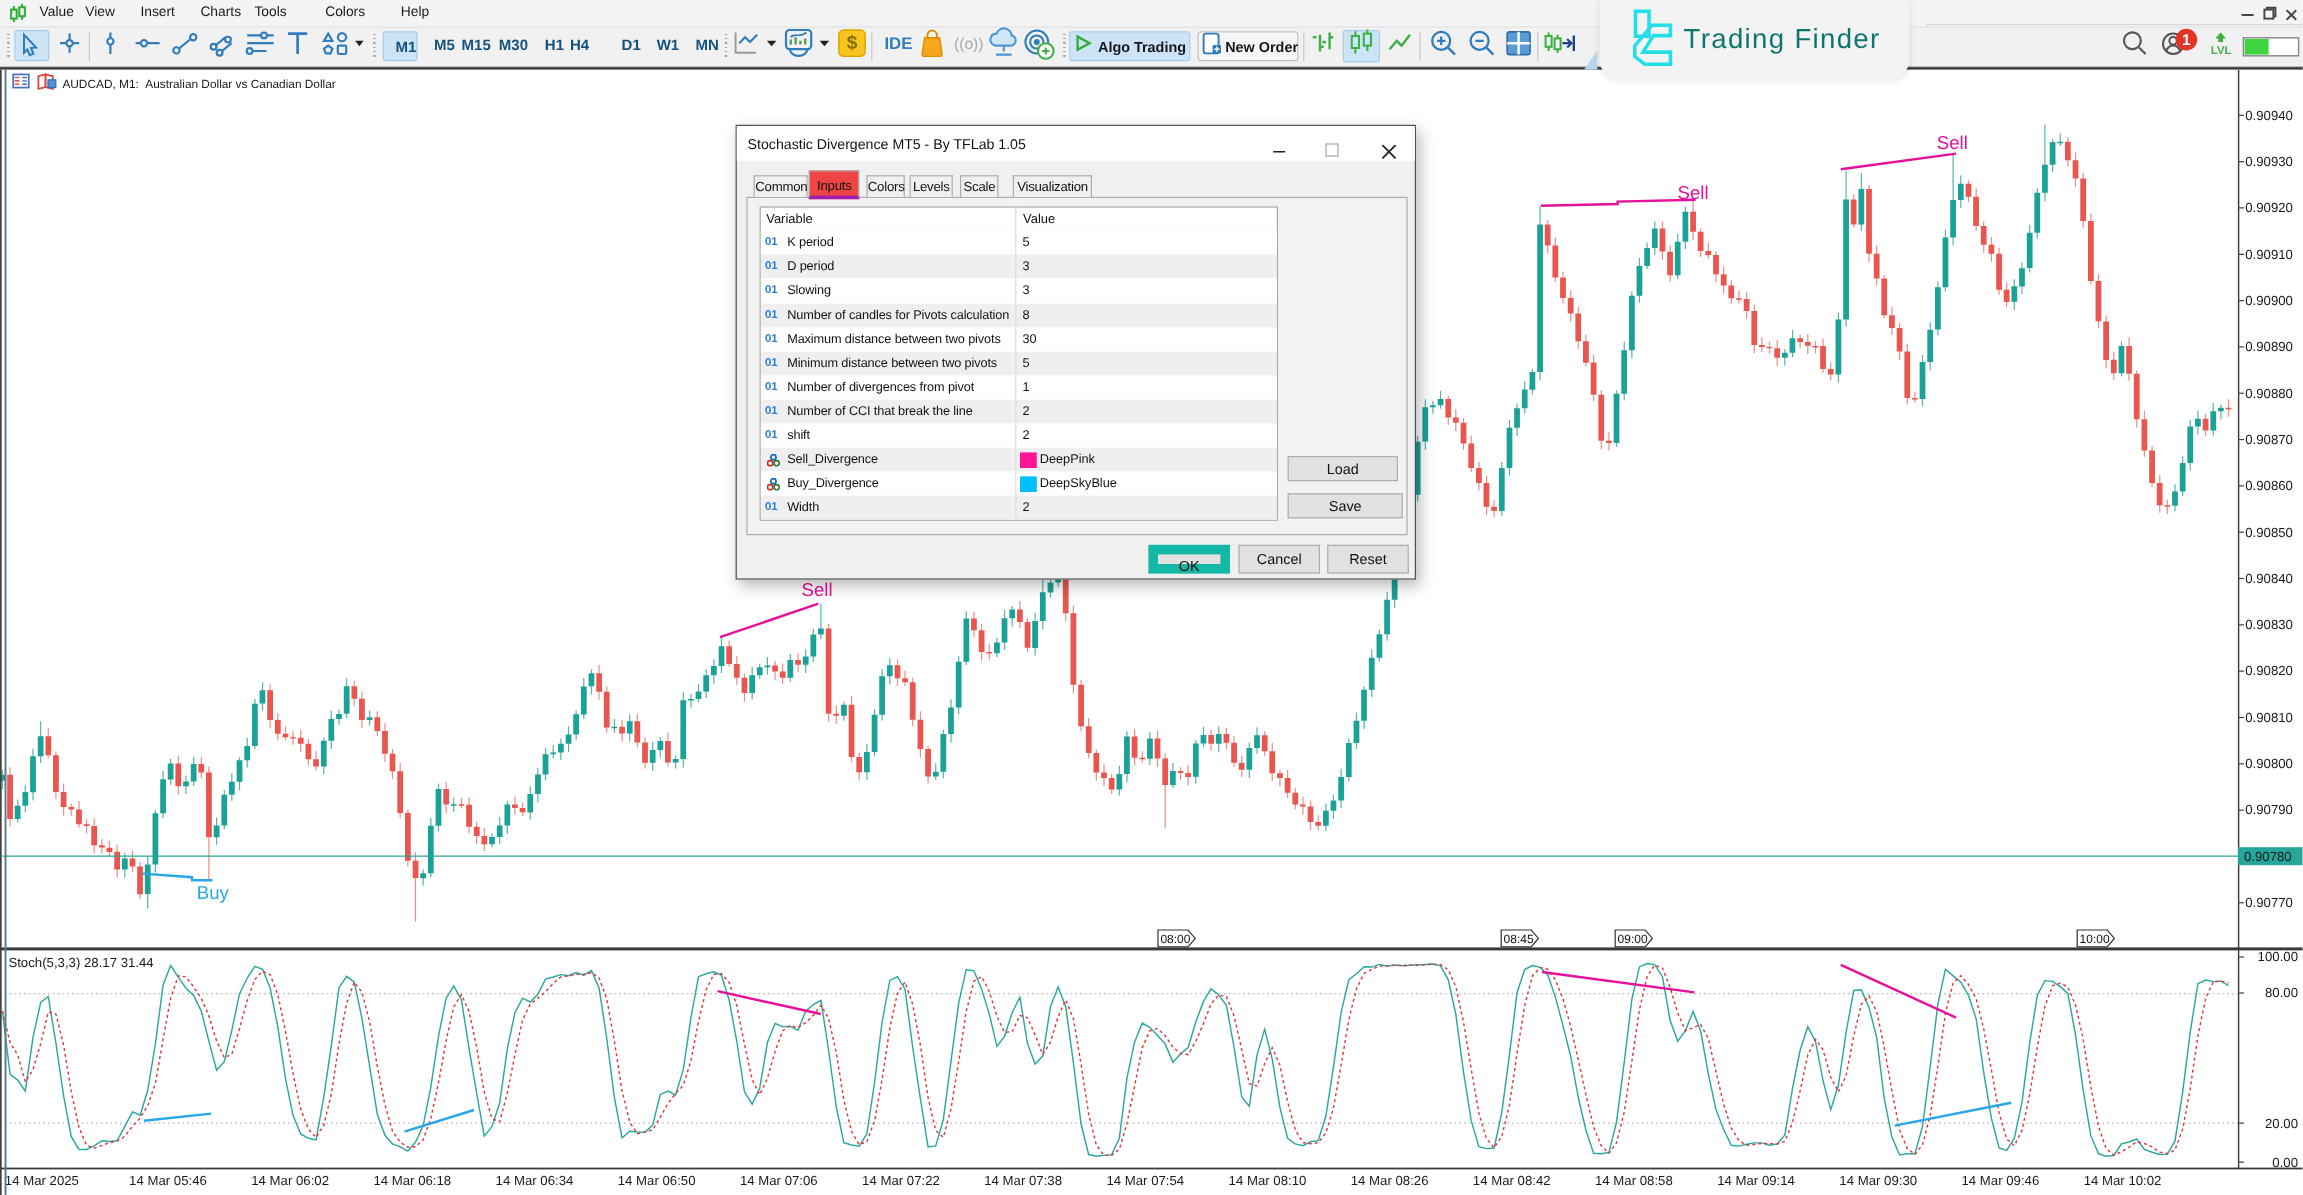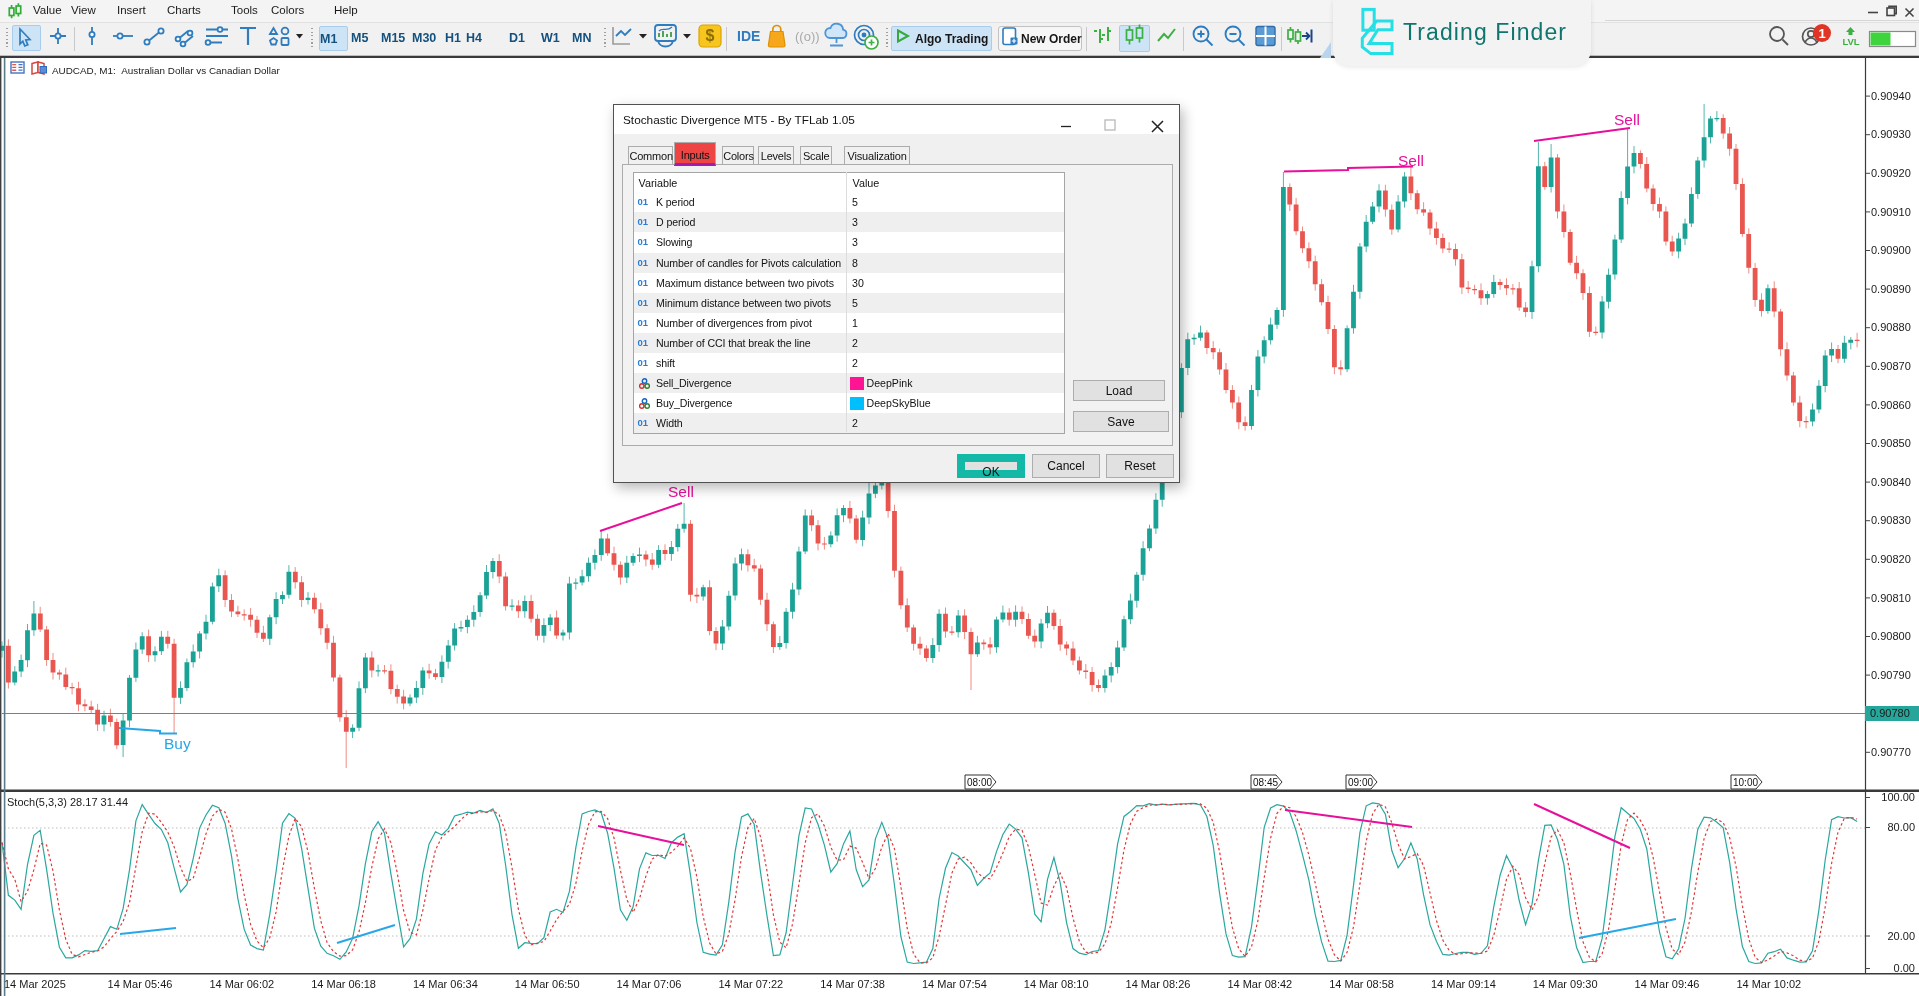--- a/index.html
+++ b/index.html
@@ -3,21 +3,21 @@
 *{margin:0;padding:0;box-sizing:border-box}
 html,body{width:1919px;height:996px;overflow:hidden;font-family:"Liberation Sans",sans-serif;background:#fff}
 #root{position:relative;width:1919px;height:996px}
 #menubar{position:absolute;left:0;top:0;width:1919px;height:22px;background:#f4f4f4}
 .mi{position:absolute;top:3.5px;font-size:11.5px;color:#1a1a1a}
 #toolbar{position:absolute;left:0;top:22px;width:1919px;height:34px;background:#f1f1f1;border-top:1px solid #e2e2e2}
 #tbborder{position:absolute;left:0;top:55px;width:1919px;height:3px;background:#3a3a3a;border-top:1px solid #bdbdbd}
 .tsel{position:absolute;background:#cde4f7;border:1px solid #a8cdec;border-radius:2px}
 .tsep{position:absolute;top:27px;width:1px;height:24px;background:#c9c9c9}
 .grip{position:absolute;top:28px;width:2px;height:22px;background-image:repeating-linear-gradient(#9f9f9f 0 1.2px,transparent 1.2px 3.6px)}
-.tf{position:absolute;top:26px;height:25px;line-height:25px;text-align:left;font-size:12.5px;font-weight:600;color:#15517f}
+.tf{position:absolute;top:26px;height:25px;line-height:25px;text-align:right;font-size:12.5px;font-weight:600;color:#15517f}
 .tf.sel{background:#cde4f7;border:1px solid #a8cdec;border-radius:2px}
 #algobtn{position:absolute;left:891px;top:26px;width:101px;height:25px;background:#cde4f7;border:1px solid #a8cdec;border-radius:2px}
 #algotext{position:absolute;left:915px;top:32px;font-size:12px;font-weight:600;color:#17171a}
 #neworder{position:absolute;left:998px;top:26px;width:84px;height:25px;border:1px solid #c2c2c2;border-radius:3px;background:#f6f6f6}
 #notext{position:absolute;left:1021px;top:32px;font-size:12px;font-weight:600;color:#17171a}
 #chart{position:absolute;left:0;top:58px}
 .ax{font-family:"Liberation Sans",sans-serif;font-size:11px;fill:#1a1a1a}
 .sym{font-family:"Liberation Sans",sans-serif;font-size:9.9px;fill:#1a1a1a}
 .tag{font-family:"Liberation Sans",sans-serif;font-size:10px;fill:#111}
 .lbl{font-family:"Liberation Sans",sans-serif;font-size:15.5px}
@@ -39,21 +39,21 @@
 .gbtn.ok{border:8px solid #14b8a6;line-height:20px}
 #logobox{position:absolute;left:1333px;top:0;width:258px;height:66px;background:#f3f3f3;border-radius:0 0 16px 16px;box-shadow:0 1px 5px rgba(0,0,0,0.10);z-index:10}
 #logotext{position:absolute;left:70px;top:19px;font-size:23px;color:#0f766e;letter-spacing:1.1px}
 </style></head><body>
 <div id="root">
 <div id="menubar">
       <span class="mi" style="left:33px">Value</span>
       <span class="mi" style="left:71px">View</span>
       <span class="mi" style="left:117px">Insert</span>
       <span class="mi" style="left:167px">Charts</span>
-      <span class="mi" style="left:231px">Tools</span>
+      <span class="mi" style="left:212px">Tools</span>
       <span class="mi" style="left:271px">Colors</span>
       <span class="mi" style="left:334px">Help</span>
     </div>
 <div id="toolbar"></div>
 <svg id="chart" width="1919" height="938" viewBox="0 0 1919 938">
 <rect x="0" y="0" width="1919" height="938" fill="#ffffff"></rect>
 <g shape-rendering="crispEdges">
 <line x1="713.5" y1="0" x2="713.5" y2="938" stroke="none"></line>
 </g>
 <path d="M2 583.4V599.6M14.8 608.2V627.4M21.1 596.5V619.1M27.5 566V609.1M33.9 543V577.8M104 652.7V673.4M123.1 655.6V699M129.5 617.1V669.2M135.9 584.5V623.9M142.2 574.2V595.9M155 588.3V603.7M161.4 572.9V597M180.5 623.3V645.9M186.9 600.5V633.1M193.2 586.5V609.5M199.6 573.1V600.5M206 556.7V581.5M212.4 524.6V566.4M218.8 510.7V534M269.8 556.6V587M276.1 534.2V566.2M282.5 533.3V546M288.9 507.2V540.5M308 534.1V546.5M352.6 666.3V680.1M359 623.4V673.2M365.4 595V635.1M378.1 606.7V618.6M410 636.4V648.2M416.4 622.9V645.1M422.8 609.2V636.9M441.9 597.4V625M448.2 581.9V610.6M454.6 565.1V592.5M461 562.8V573.9M467.4 557.4V575.3M473.8 547.2V568.7M480.1 534.1V558.8M486.5 507V541.1M492.9 500V520.5M512 541.2V552.6M524.8 537.5V559.8M543.9 560.2V584.6M550.2 556.1V573.2M563 571.6V582.5M569.4 518.7V581.5M575.8 520.4V531.6M582.1 511.8V527.5M588.5 499.5V523.7M594.9 491.3V511.7M601.2 472V502.8M626.8 497.8V525M633.1 495.3V507.8M639.5 489.6V504.1M658.6 487.1V510.2M671.4 483V502.8M677.8 465.9V493.6M684.1 445V474.7M703.2 526.7V542.6M722.4 562V592M728.8 532.8V572.4M735.1 499.6V542.4M741.5 490.5V512.4M779.8 578.1V591.9M786.1 550.1V590.6M792.5 524.8V560.7M798.9 488.7V537.2M805.2 451.4V496.1M830.8 473.4V489.4M837.1 450.4V483.7M843.5 447.1V464.2M862.6 452.7V488.3M869 419V466.2M875.4 421.2V440.2M881.8 413.9V431.4M932.8 580.1V604.9M939.1 551.3V593.8M958.2 552V579.5M977.4 577.8V598.9M996.5 558.6V594.9M1002.9 547.6V564.4M1015.6 547.4V568.7M1041.1 560.8V590.3M1047.5 548V570.2M1104.9 611.5V634.6M1111.2 604.3V624.4M1117.6 582.7V615.4M1124 557.7V593M1130.4 535.7V566.2M1136.8 513.9V549.6M1143.1 483.2V522.8M1149.5 466.7V493.2M1155.9 435.2V475.9M1162.2 408V448.7M1168.6 385.6V418.9M1175 348.3V394M1181.4 305.2V360M1187.8 274.7V317.1M1194.1 276.1V286.8M1200.5 267.6V282.7M1251.5 326.9V371.7M1257.9 292V338.5M1264.2 278.3V305.3M1270.6 259.7V286.5M1277 249.4V270.9M1283.4 114V258.8M1347.1 267.4V314.2M1353.5 226.8V275.7M1359.9 185V240.8M1366.2 157V194.2M1372.6 144V166.2M1379 126.3V154.4M1398.1 137.1V174.4M1404.5 114.2V149.6M1487.4 232.9V246.7M1493.8 216.9V239.8M1532 202.7V260.9M1538.4 84V214.3M1551.1 86V134.5M1602.1 237.9V280.5M1608.5 210.6V250.5M1614.9 176.7V221.6M1621.2 133.3V185M1627.6 70V146.4M1634 88.1V115.4M1678.6 174.7V200.3M1685 160.6V187.1M1691.4 129.3V169.1M1697.8 98.9V140.8M1704.1 46V109.6M1710.5 58V85.4M1716.9 53.1V63.7M1767.9 226.4V255.8M1812.5 345.5V368.3M1818.9 322.1V355.3M1825.2 292.2V334.3M1831.6 284.5V304.1M1844.4 277.8V304.9M1850.8 279V291.4" stroke="#53b5aa" stroke-width="1" fill="none"></path>

